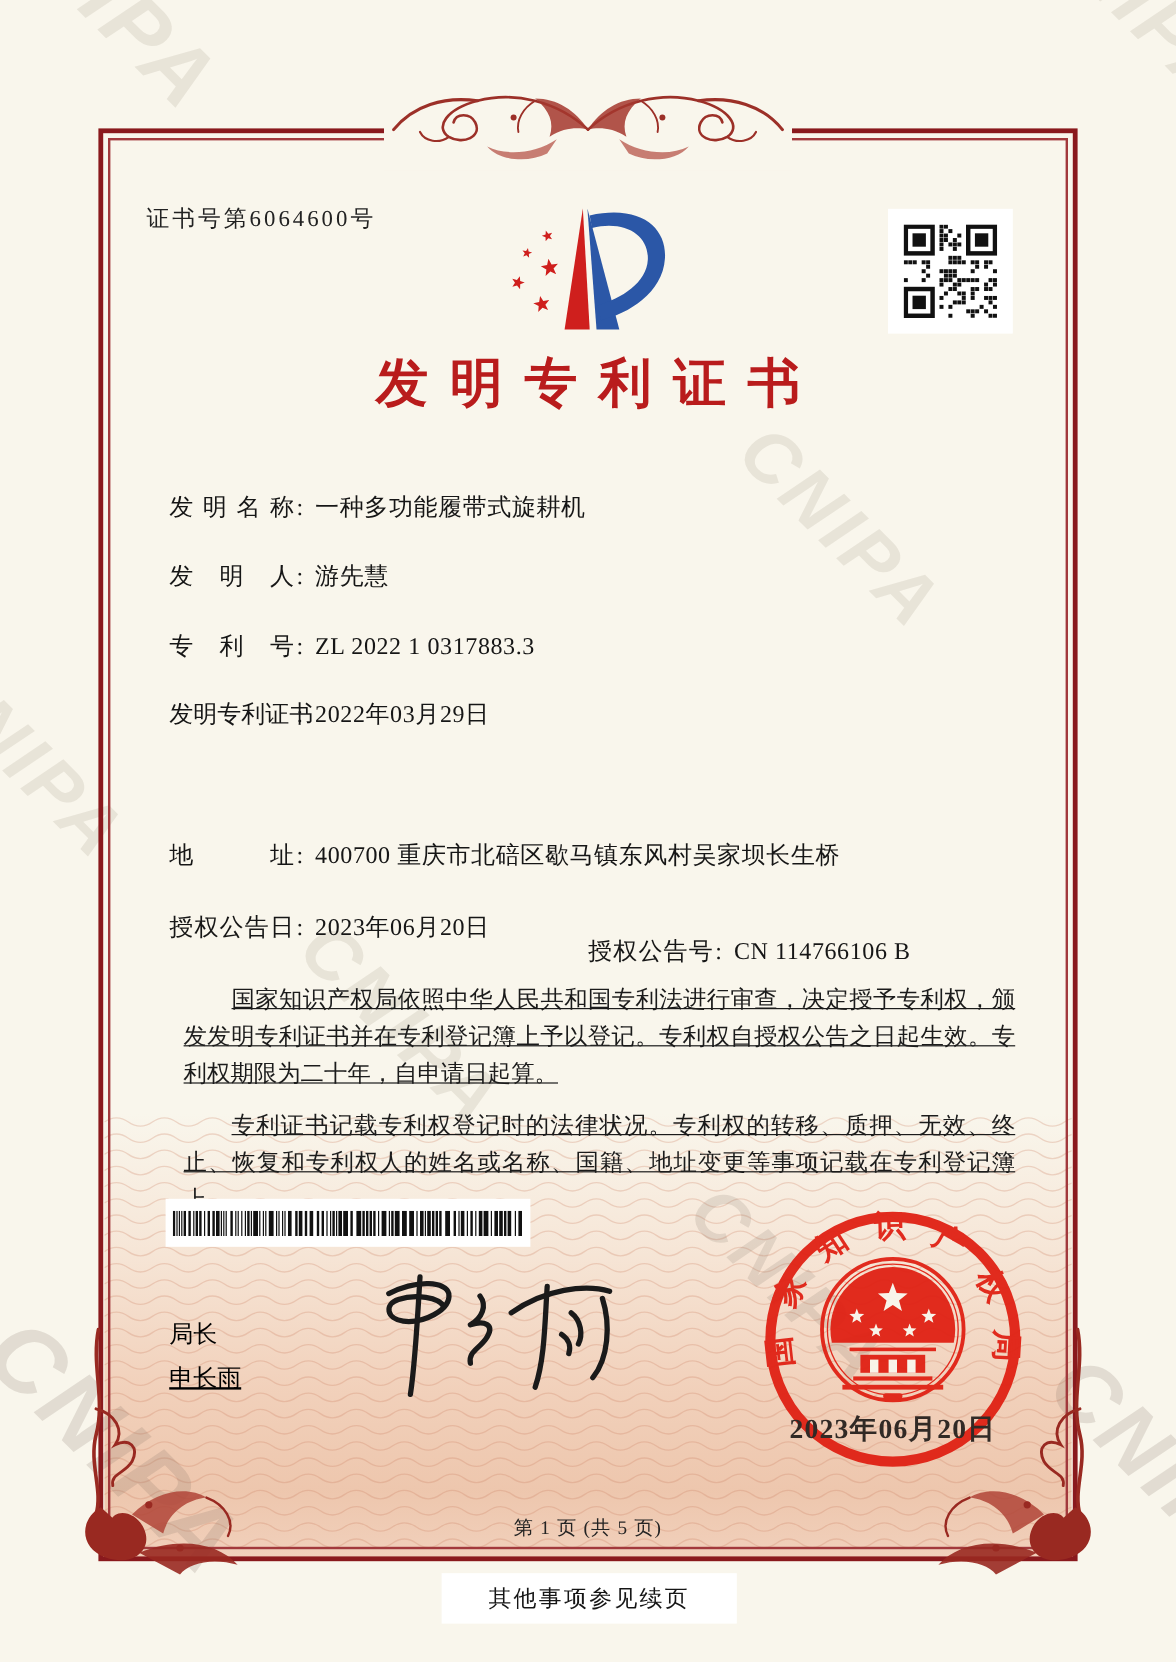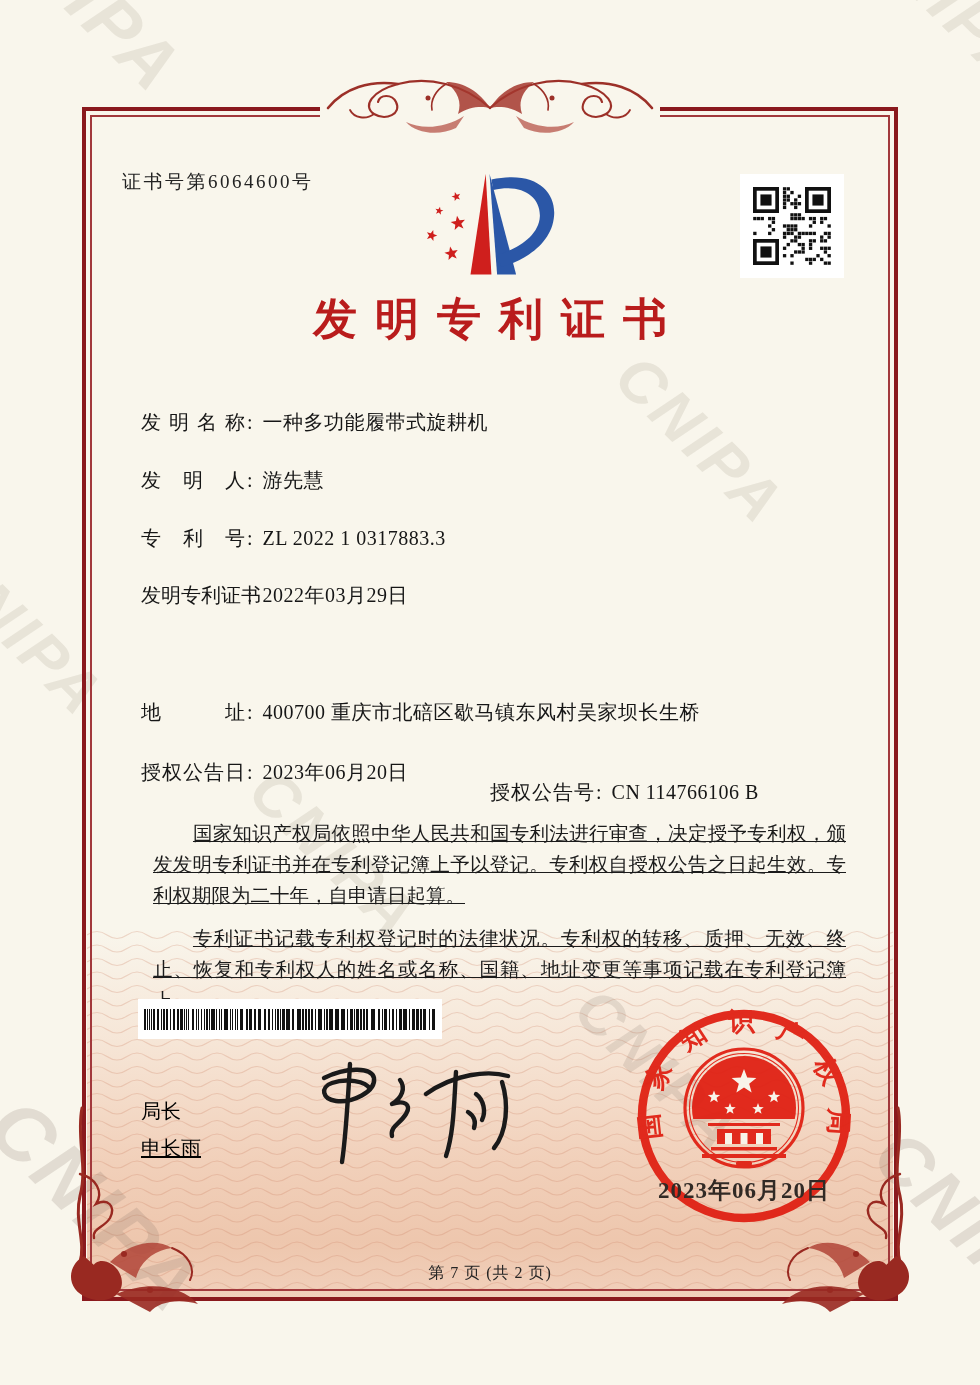--- a/index.html
+++ b/index.html
@@ -426,15 +426,18 @@
       <rect x="-19" y="25" width="7" height="11" fill="#f9f6ec"></rect>
       <rect x="-3.5" y="25" width="7" height="11" fill="#f9f6ec"></rect>
       <rect x="12" y="25" width="7" height="11" fill="#f9f6ec"></rect>
       <rect x="-33" y="39" width="66" height="3.5" fill="#e02013"></rect>
       <rect x="-42" y="46" width="84" height="4" fill="#e02013"></rect>
       <rect x="-8" y="53" width="16" height="5" rx="2" fill="#e02013"></rect>
     </g>
     <text x="0" y="82" text-anchor="middle" font-size="23" font-weight="600" fill="#26201d" letter-spacing="1">2023年06月20日</text>
   </svg>
 
-  <div class="page-info">第 7 页 (共 2 页)</div>
+  <div class="page-info">第 1 页 (共 5 页)</div>
+  <div class="cont-box">
+    <span>其他事项参见续页</span>
+  </div>
 
 </div>
 
 </body></html>

